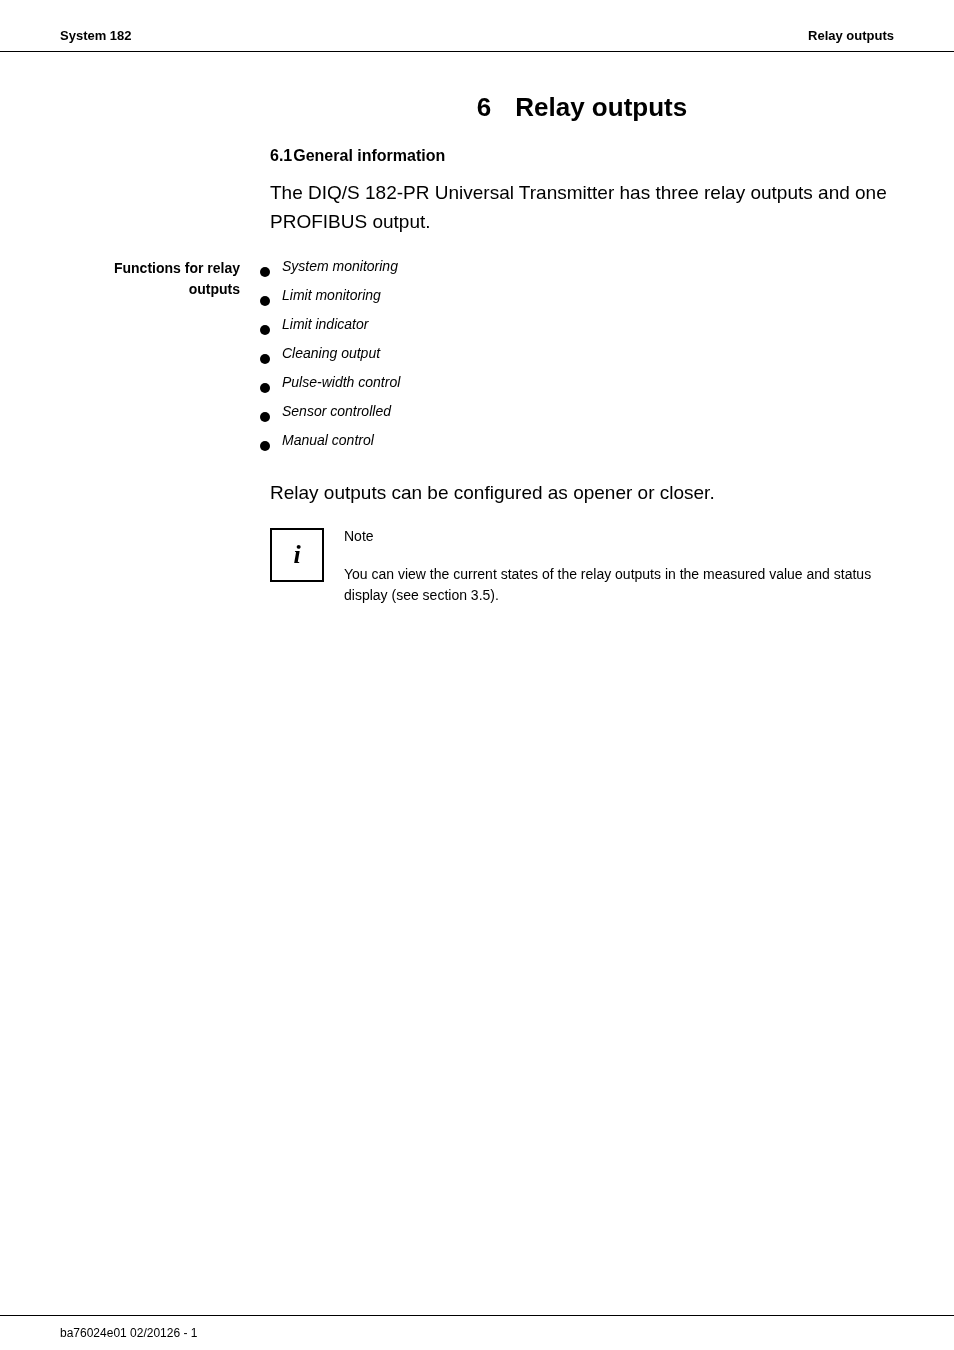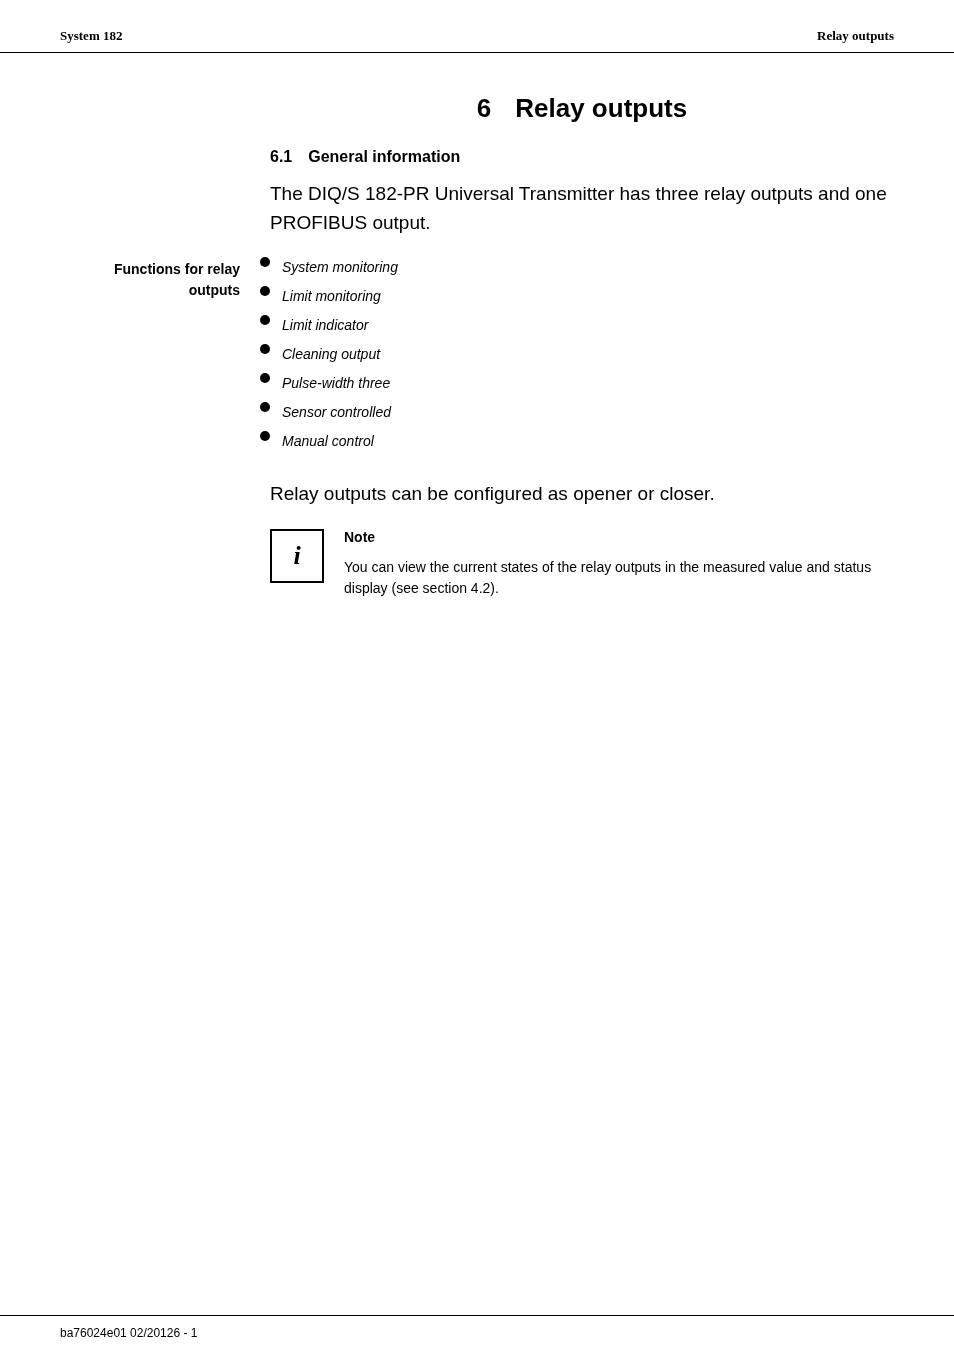--- a/index.html
+++ b/index.html
@@ -25,21 +25,20 @@
       position: relative;
     }
 
     
     .page-header {
       display: flex;
       justify-content: space-between;
       align-items: flex-end;
       padding: 28px 60px 8px 60px;
       border-bottom: 1.5px solid #000;
-      font-family: Liberation Serif, serif;
     }
 
     .header-left {
       font-size: 13px;
       font-weight: bold;
     }
 
     .header-right {
       font-size: 13px;
       font-weight: bold;
@@ -65,21 +64,21 @@
 
     
     .section-title {
       font-size: 16px;
       font-weight: bold;
       margin-bottom: 14px;
       padding-left: 210px;
     }
 
     .section-number {
-      margin-right: 16px;
+      margin-right: 1px;
     }
 
     
     .body-text {
       padding-left: 210px;
       margin-bottom: 20px;
       line-height: 1.5;
       font-size: 19px;
     }
 
@@ -106,21 +105,21 @@
 
     
     .bullet-list {
       list-style: none;
       padding: 0;
       margin: 0;
     }
 
     .bullet-list li {
       display: flex;
-      align-items: flex-start;
+      align-items: flex-end;
       margin-bottom: 8px;
       font-style: italic;
       font-size: 14px;
       line-height: 1.5;
     }
 
     .bullet-dot {
       display: inline-block;
       width: 10px;
       height: 10px;
@@ -150,23 +149,23 @@
       font-weight: bold;
       font-style: italic;
       font-family: serif;
     }
 
     .note-content {
       flex: 1;
     }
 
     .note-title {
-      font-weight: bold;
-      font-size: 14px;
-      margin-bottom: 12px;
+      font-weight: normal;
+      font-size: 14px;
+      margin-bottom: 20px;
     }
 
     .note-body {
       font-size: 14px;
       line-height: 1.5;
     }
 
     
     .page-footer {
       position: absolute;
@@ -219,21 +218,21 @@
             <li>
               <span class="bullet-dot"></span>
               <span>Limit indicator</span>
             </li>
             <li>
               <span class="bullet-dot"></span>
               <span>Cleaning output</span>
             </li>
             <li>
               <span class="bullet-dot"></span>
-              <span>Pulse-width three</span>
+              <span>Pulse-width control</span>
             </li>
             <li>
               <span class="bullet-dot"></span>
               <span>Sensor controlled</span>
             </li>
             <li>
               <span class="bullet-dot"></span>
               <span>Manual control</span>
             </li>
           </ul>
@@ -241,21 +240,21 @@
     </div>
 
     <div class="body-text">Relay outputs can be configured as opener or closer.</div>
 
     <div class="note-section">
       <div class="note-icon-box">
         <span>i</span>
       </div>
       <div class="note-content">
         <div class="note-title">Note</div>
-        <div class="note-body">You can view the current states of the relay outputs in the measured value and status display (see section 4.2).</div>
+        <div class="note-body">You can view the current states of the relay outputs in the measured value and status display (see section 3.5).</div>
       </div>
     </div>
 
   </div>
 
   <div class="page-footer">
     <span>ba76024e01      02/2012</span>
     <span>6 - 1</span>
   </div>
 

